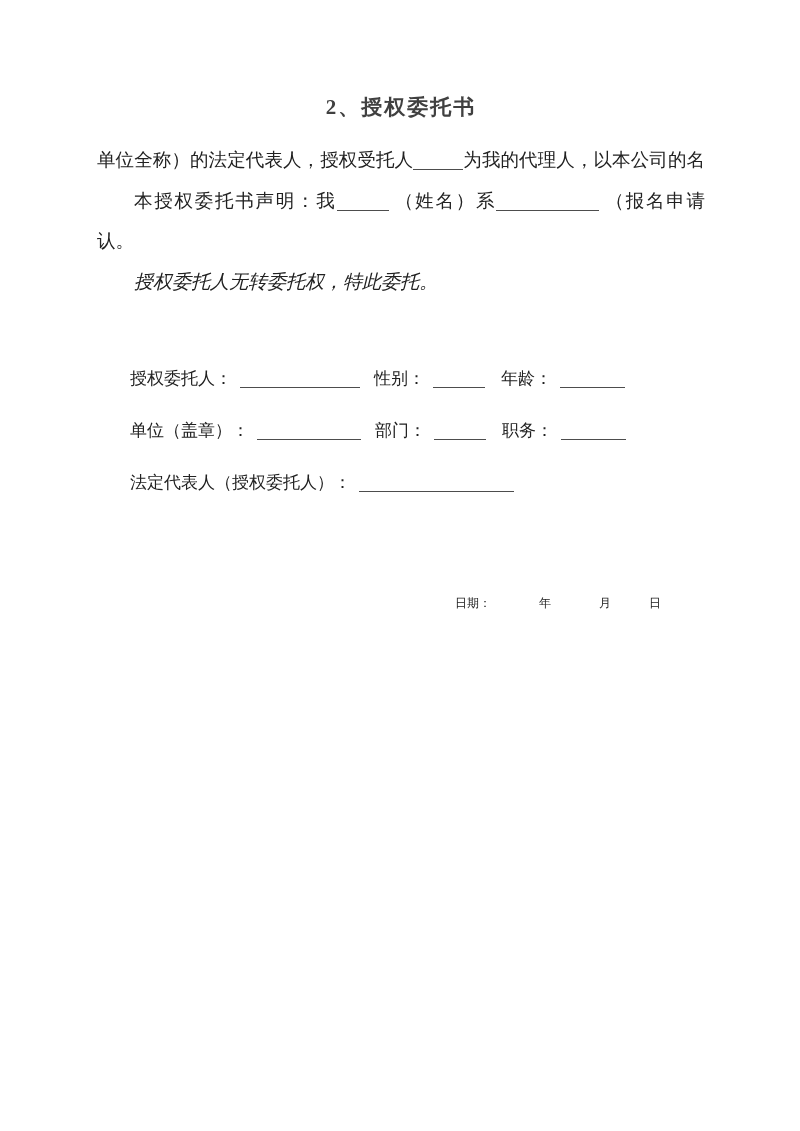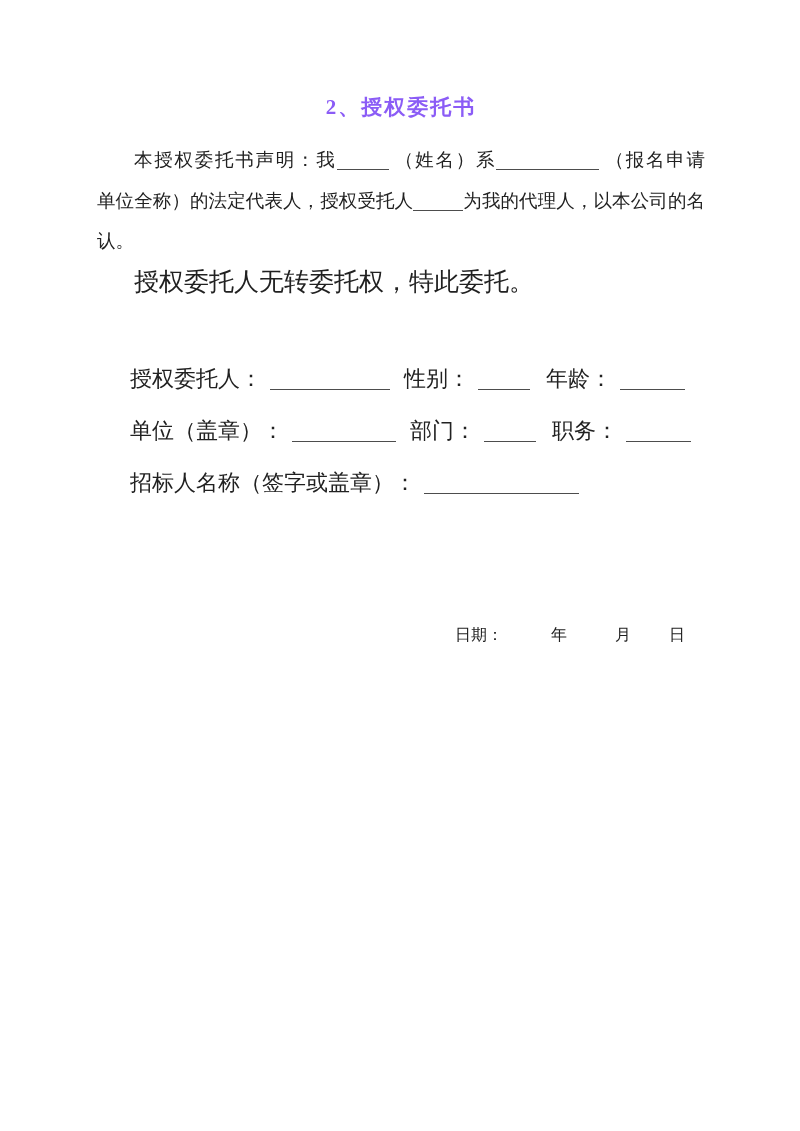--- a/index.html
+++ b/index.html
@@ -22,41 +22,42 @@
     top: 0;
     width: 608px;
   }
   .title {
     margin-top: 92px;
     font-size: 21px;
     font-weight: bold;
     letter-spacing: 2px;
     text-align: center;
     line-height: 30px;
-    color: #8b5cf6;
+    color: #404040;
   }
   .body-par {
     margin-top: 18px;
     font-size: 18.5px;
     line-height: 40.5px;
   }
   .closing-par {
-    font-size: 25px;
+    font-size: 19px;
     line-height: 40.5px;
+    font-style: italic;
   }
   .form-sec {
     margin-top: 51px;
     padding-left: 33px;
-    font-size: 22px;
+    font-size: 17px;
     line-height: 52px;
   }
   .date-row {
-    margin-top: 111px;
+    margin-top: 79px;
     padding-left: 358px;
-    font-size: 16px;
+    font-size: 12px;
     line-height: 30px;
   }
   .line {
     white-space: nowrap;
   }
   .line.justify {
     white-space: normal;
     text-align: justify;
     text-align-last: justify;
   }
@@ -76,33 +77,33 @@
 </style>
 </head>
 <body>
 
 <div class="page">
   <div class="doc">
 
     <div class="title">2、授权委托书</div>
 
     <div class="body-par" id="body-paragraph">
+        <div class="line justify"><span>单位全称）的法定代表人，授权受托人</span><span class="blank" style="width: 50px;"></span><span>为我的代理人，以本公司的名</span></div>
         <div class="line justify indent"><span>本授权委托书声明：我</span><span class="blank" style="width: 52px;"></span><span> （姓名）系</span><span class="blank" style="width: 103px;"></span><span> （报名申请</span></div>
-        <div class="line justify"><span>单位全称）的法定代表人，授权受托人</span><span class="blank" style="width: 50px;"></span><span>为我的代理人，以本公司的名</span></div>
         <div class="line"><span>认。</span></div>
       </div>
 
     <div class="closing-par" id="closing-paragraph">
         <div class="line indent"><span>授权委托人无转委托权，特此委托。</span></div>
       </div>
 
     <div class="form-sec" id="form-section">
         <div class="line"><span>授权委托人：</span><span class="gap" style="width: 8px;"></span><span class="blank" style="width: 120px;"></span><span class="gap" style="width: 14px;"></span><span>性别：</span><span class="gap" style="width: 8px;"></span><span class="blank" style="width: 52px;"></span><span class="gap" style="width: 16px;"></span><span>年龄：</span><span class="gap" style="width: 8px;"></span><span class="blank" style="width: 65px;"></span></div>
         <div class="line"><span>单位（盖章）：</span><span class="gap" style="width: 8px;"></span><span class="blank" style="width: 104px;"></span><span class="gap" style="width: 14px;"></span><span>部门：</span><span class="gap" style="width: 8px;"></span><span class="blank" style="width: 52px;"></span><span class="gap" style="width: 16px;"></span><span>职务：</span><span class="gap" style="width: 8px;"></span><span class="blank" style="width: 65px;"></span></div>
-        <div class="line"><span>招标人名称（签字或盖章）：</span><span class="gap" style="width: 8px;"></span><span class="blank" style="width: 155px;"></span></div>
+        <div class="line"><span>法定代表人（授权委托人）：</span><span class="gap" style="width: 8px;"></span><span class="blank" style="width: 155px;"></span></div>
       </div>
 
     <div class="date-row" id="date-line">
         <div class="line"><span>日期：</span><span class="gap" style="width: 48px;"></span><span>年</span><span class="gap" style="width: 48px;"></span><span>月</span><span class="gap" style="width: 38px;"></span><span>日</span></div>
       </div>
 
   </div>
 </div>
 
 </body></html>

